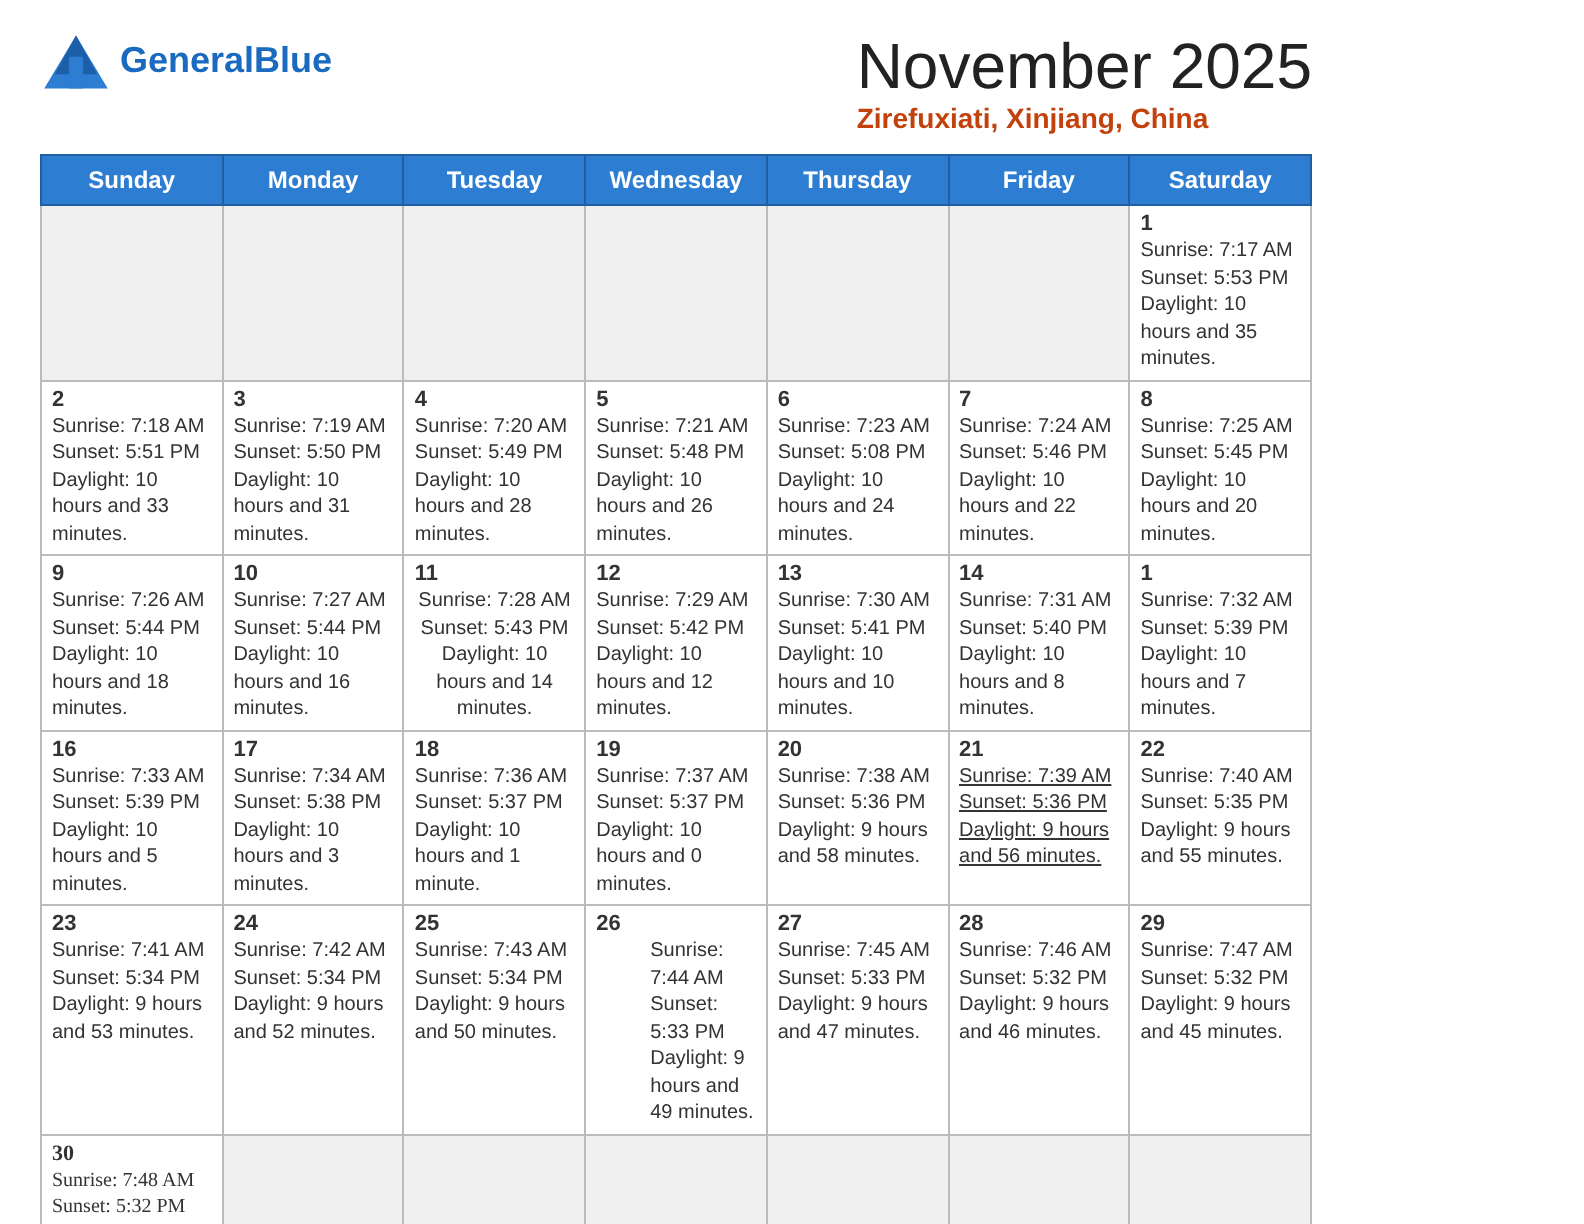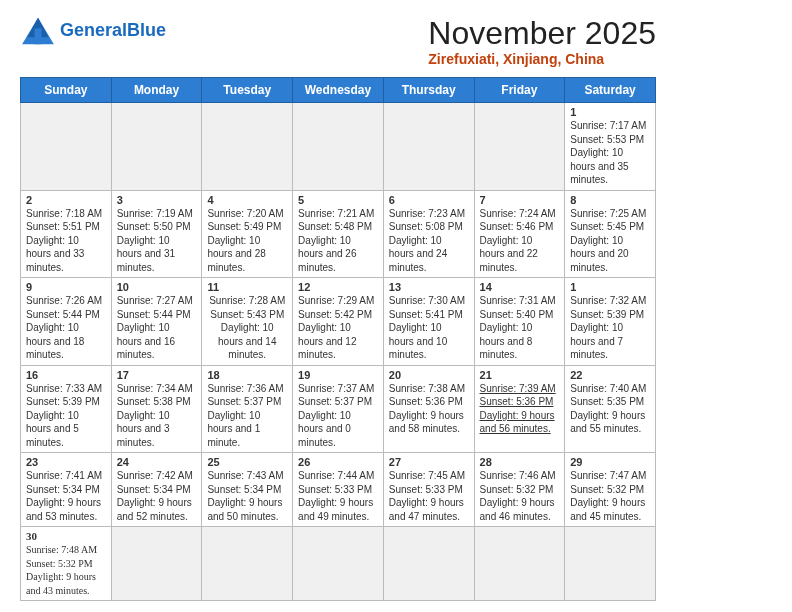--- a/index.html
+++ b/index.html
@@ -292,21 +292,21 @@
 Daylight: 9 hours and 52 minutes.</div>
           </td>
           <td>
             <span class="day-num">25</span>
             <div class="day-info" style="white-space: pre-line;">Sunrise: 7:43 AM
 Sunset: 5:34 PM
 Daylight: 9 hours and 50 minutes.</div>
           </td>
           <td>
             <span class="day-num">26</span>
-            <div class="day-info" style="white-space: pre-line;">Sunrise: 7:44 AM
+            <div class="day-info" style="white-space: pre-line; margin-left: 27px;">Sunrise: 7:44 AM
 Sunset: 5:33 PM
 Daylight: 9 hours and 49 minutes.</div>
           </td>
           <td>
             <span class="day-num">27</span>
             <div class="day-info" style="white-space: pre-line;">Sunrise: 7:45 AM
 Sunset: 5:33 PM
 Daylight: 9 hours and 47 minutes.</div>
           </td>
           <td>

